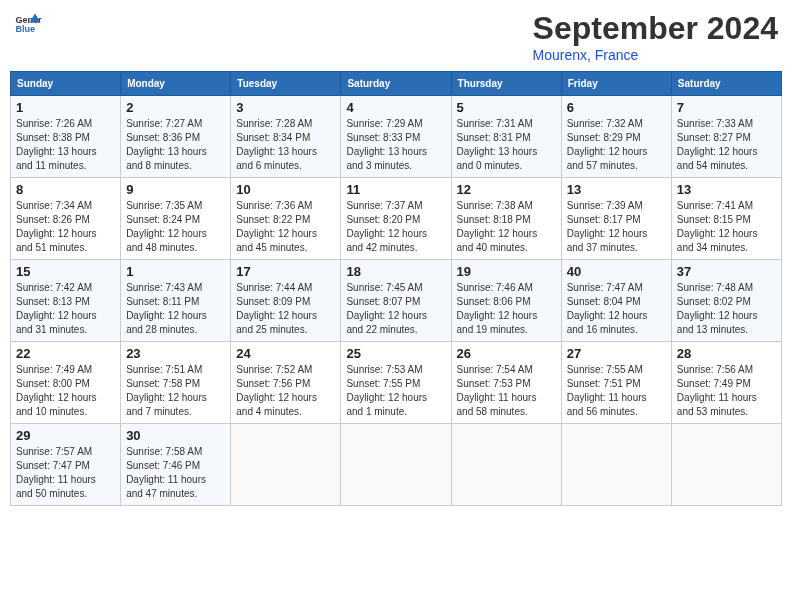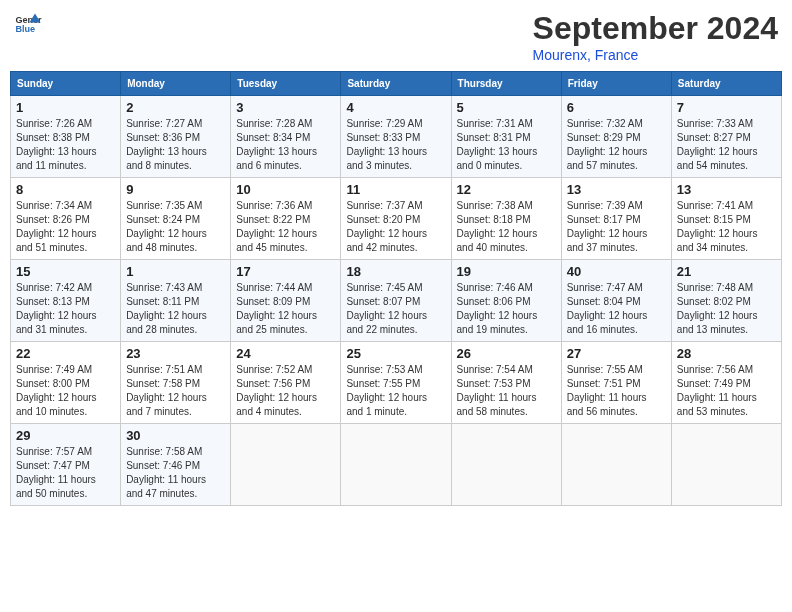--- a/index.html
+++ b/index.html
@@ -149,21 +149,21 @@
         <td><span class="day-num">1</span>
 <span class="day-info">Sunrise: 7:43 AM<br>Sunset: 8:11 PM<br>Daylight: 12 hours and 28 minutes.</span></td>
         <td><span class="day-num">17</span>
 <span class="day-info">Sunrise: 7:44 AM<br>Sunset: 8:09 PM<br>Daylight: 12 hours and 25 minutes.</span></td>
         <td><span class="day-num">18</span>
 <span class="day-info">Sunrise: 7:45 AM<br>Sunset: 8:07 PM<br>Daylight: 12 hours and 22 minutes.</span></td>
         <td><span class="day-num">19</span>
 <span class="day-info">Sunrise: 7:46 AM<br>Sunset: 8:06 PM<br>Daylight: 12 hours and 19 minutes.</span></td>
         <td><span class="day-num">40</span>
 <span class="day-info">Sunrise: 7:47 AM<br>Sunset: 8:04 PM<br>Daylight: 12 hours and 16 minutes.</span></td>
-        <td><span class="day-num">21</span>
+        <td><span class="day-num">37</span>
 <span class="day-info">Sunrise: 7:48 AM<br>Sunset: 8:02 PM<br>Daylight: 12 hours and 13 minutes.</span></td>
       </tr>
       <tr>
         <td><span class="day-num">22</span>
 <span class="day-info">Sunrise: 7:49 AM<br>Sunset: 8:00 PM<br>Daylight: 12 hours and 10 minutes.</span></td>
         <td><span class="day-num">23</span>
 <span class="day-info">Sunrise: 7:51 AM<br>Sunset: 7:58 PM<br>Daylight: 12 hours and 7 minutes.</span></td>
         <td><span class="day-num">24</span>
 <span class="day-info">Sunrise: 7:52 AM<br>Sunset: 7:56 PM<br>Daylight: 12 hours and 4 minutes.</span></td>
         <td><span class="day-num">25</span>

